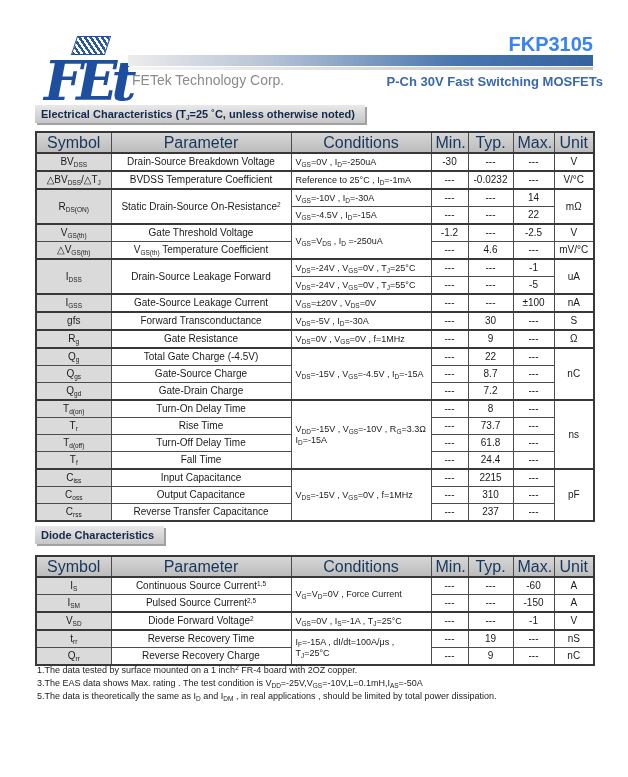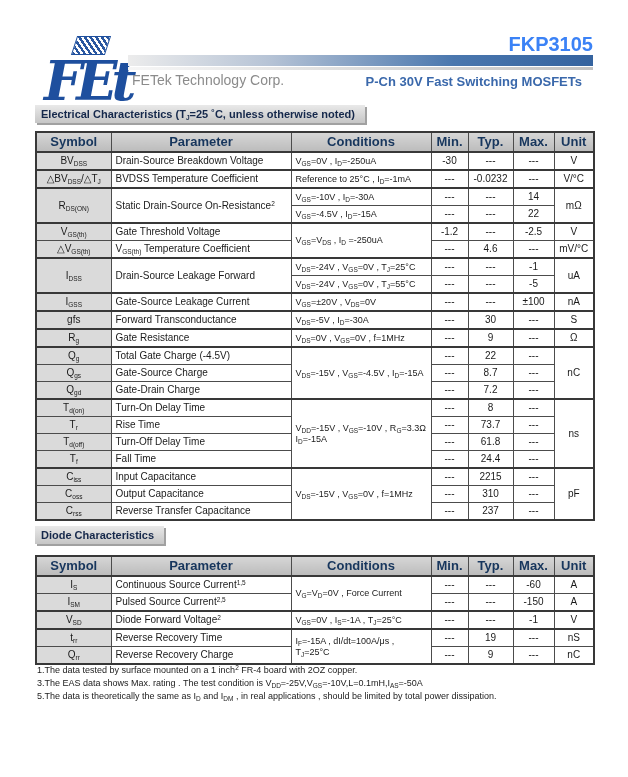--- a/index.html
+++ b/index.html
@@ -22,21 +22,21 @@
   .bar-main {
     position:absolute; left:128px; top:55px; width:465px; height:11px;
     background:linear-gradient(to right,#ececec,#b7c4d6 30%,#4a77ae 70%,#35639f);
   }
   .bar-sub {
     position:absolute; left:128px; top:67px; width:465px; height:3px;
     background:linear-gradient(to right,#f6f6f6,#c2c2c2);
   }
   .company { position:absolute; left:132px; top:72px; font-size:14px; color:#8b8b8b; }
   .part-number { position:absolute; right:35px; top:33px; font-size:20px; font-weight:bold; color:#3b82f6; }
-  .subtitle { position:absolute; right:46px; top:74px; font-size:13px; font-weight:bold; color:#3a68ab; }
+  .subtitle { position:absolute; right:25px; top:74px; font-size:13px; font-weight:bold; color:#3a68ab; }
 
   
   .section-title {
     position:absolute; left:35px; display:inline-block;
     background:linear-gradient(#e9e9e9,#c6c6c6);
     box-shadow:2px 2px 0 rgba(130,130,130,.75);
     padding:3px 10px 3px 6px; font-size:11px; font-weight:bold; color:#15284b;
     white-space:nowrap;
   }
   #sec-electrical { top:105px; }
@@ -55,25 +55,25 @@
   table.spec col.c-min  { width:37px; }
   table.spec col.c-typ  { width:45px; }
   table.spec col.c-max  { width:41px; }
   table.spec col.c-unit { width:40px; }
   table.spec th, table.spec td {
     border:1px solid #4c4c4c; padding:0 4px; height:16px; line-height:1.2;
     overflow:hidden; white-space:nowrap;
   }
   table.spec thead th {
     background:linear-gradient(#d6d6d6,#bcbcbc); color:#17365D;
-    font-size:13px; font-weight:bold; text-align:center;
+    font-size:16px; font-weight:normal; text-align:center;
     border-bottom:2px solid #383838; height:18px;
   }
   td.sym  { background:#dadada; text-align:center; }
-  td.par  { text-align:left; }
+  td.par  { text-align:center; }
   td.cond { text-align:left; font-size:9px; padding-left:5px; }
   td.num, td.unit { text-align:center; }
   tr.grp td { border-top:2px solid #383838; }
   sub { font-size:6.5px; line-height:0; vertical-align:-0.3em; }
   sup { font-size:6.5px; line-height:0; vertical-align:0.5em; }
 
   
   .notes { position:absolute; left:37px; top:664px; width:575px; font-size:9px; color:#222; line-height:13px; }
   .notes .note-line { white-space:nowrap; }
 </style>

